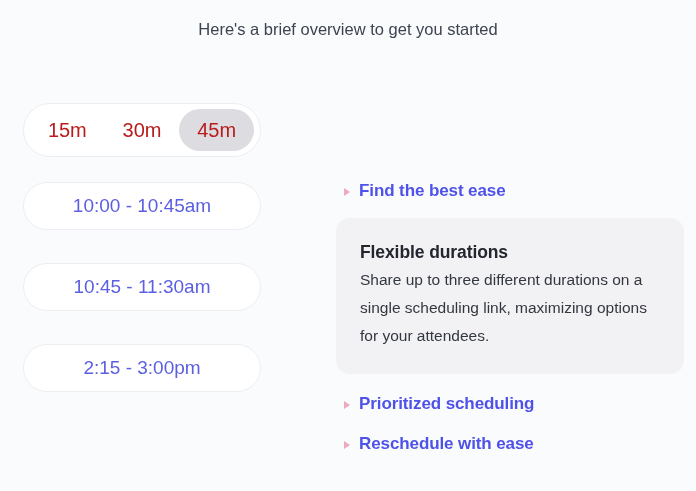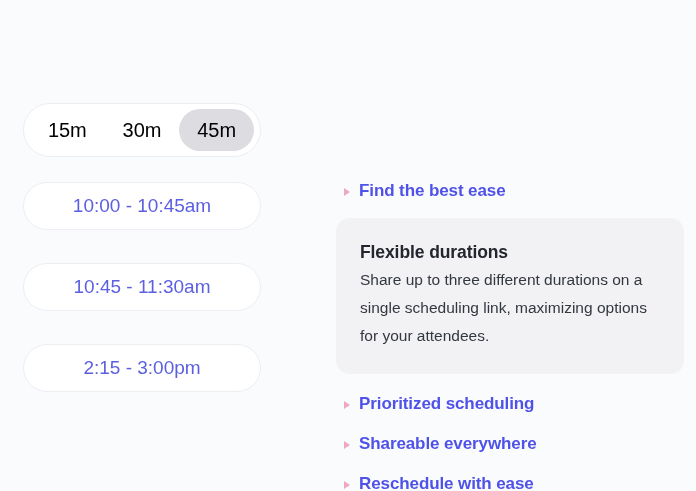--- a/index.html
+++ b/index.html
@@ -62,21 +62,21 @@
     height: 54px;
     padding: 5px 6px;
     background: #ffffff;
     border: 1px solid #eceef2;
     border-radius: 27px;
   }
   .segment {
     flex: 1;
     text-align: center;
     font-size: 20px;
-    color: #000000;
+    color: #b91c1c;
     line-height: 42px;
     height: 42px;
     border-radius: 21px;
     background: transparent;
     cursor: pointer;
     user-select: none;
   }
   .segment.selected {
     background: #dcdce1;
   }
@@ -157,20 +157,21 @@
     color: #333740;
     line-height: 28px;
   }
   .post-card-items { margin-top: 19px; }
   .post-card-items .accordion-item { margin-bottom: 8px; }
 </style>
 </head>
 <body>
 
 <div class="header">
+  <p class="page-subtitle">Here's a brief overview to get you started</p>
 </div>
 
 <div class="body-cols">
 
   <div class="left-col">
 
     <div class="segmented-control">
       <div class="segment">15m</div>
       <div class="segment">30m</div>
       <div class="segment selected">45m</div>
@@ -196,23 +197,19 @@
       <p class="card-text">Share up to three different durations on a single scheduling link, maximizing options for your attendees.</p>
     </div>
 
     <div class="post-card-items">
       <div class="accordion-item">
         <span class="arrow-icon"></span>
         <span class="accordion-label">Prioritized scheduling</span>
       </div>
       <div class="accordion-item">
         <span class="arrow-icon"></span>
-        <span class="accordion-label">Shareable everywhere</span>
-      </div>
-      <div class="accordion-item">
-        <span class="arrow-icon"></span>
         <span class="accordion-label">Reschedule with ease</span>
       </div>
     </div>
 
   </div>
 
 </div>
 
 </body></html>

